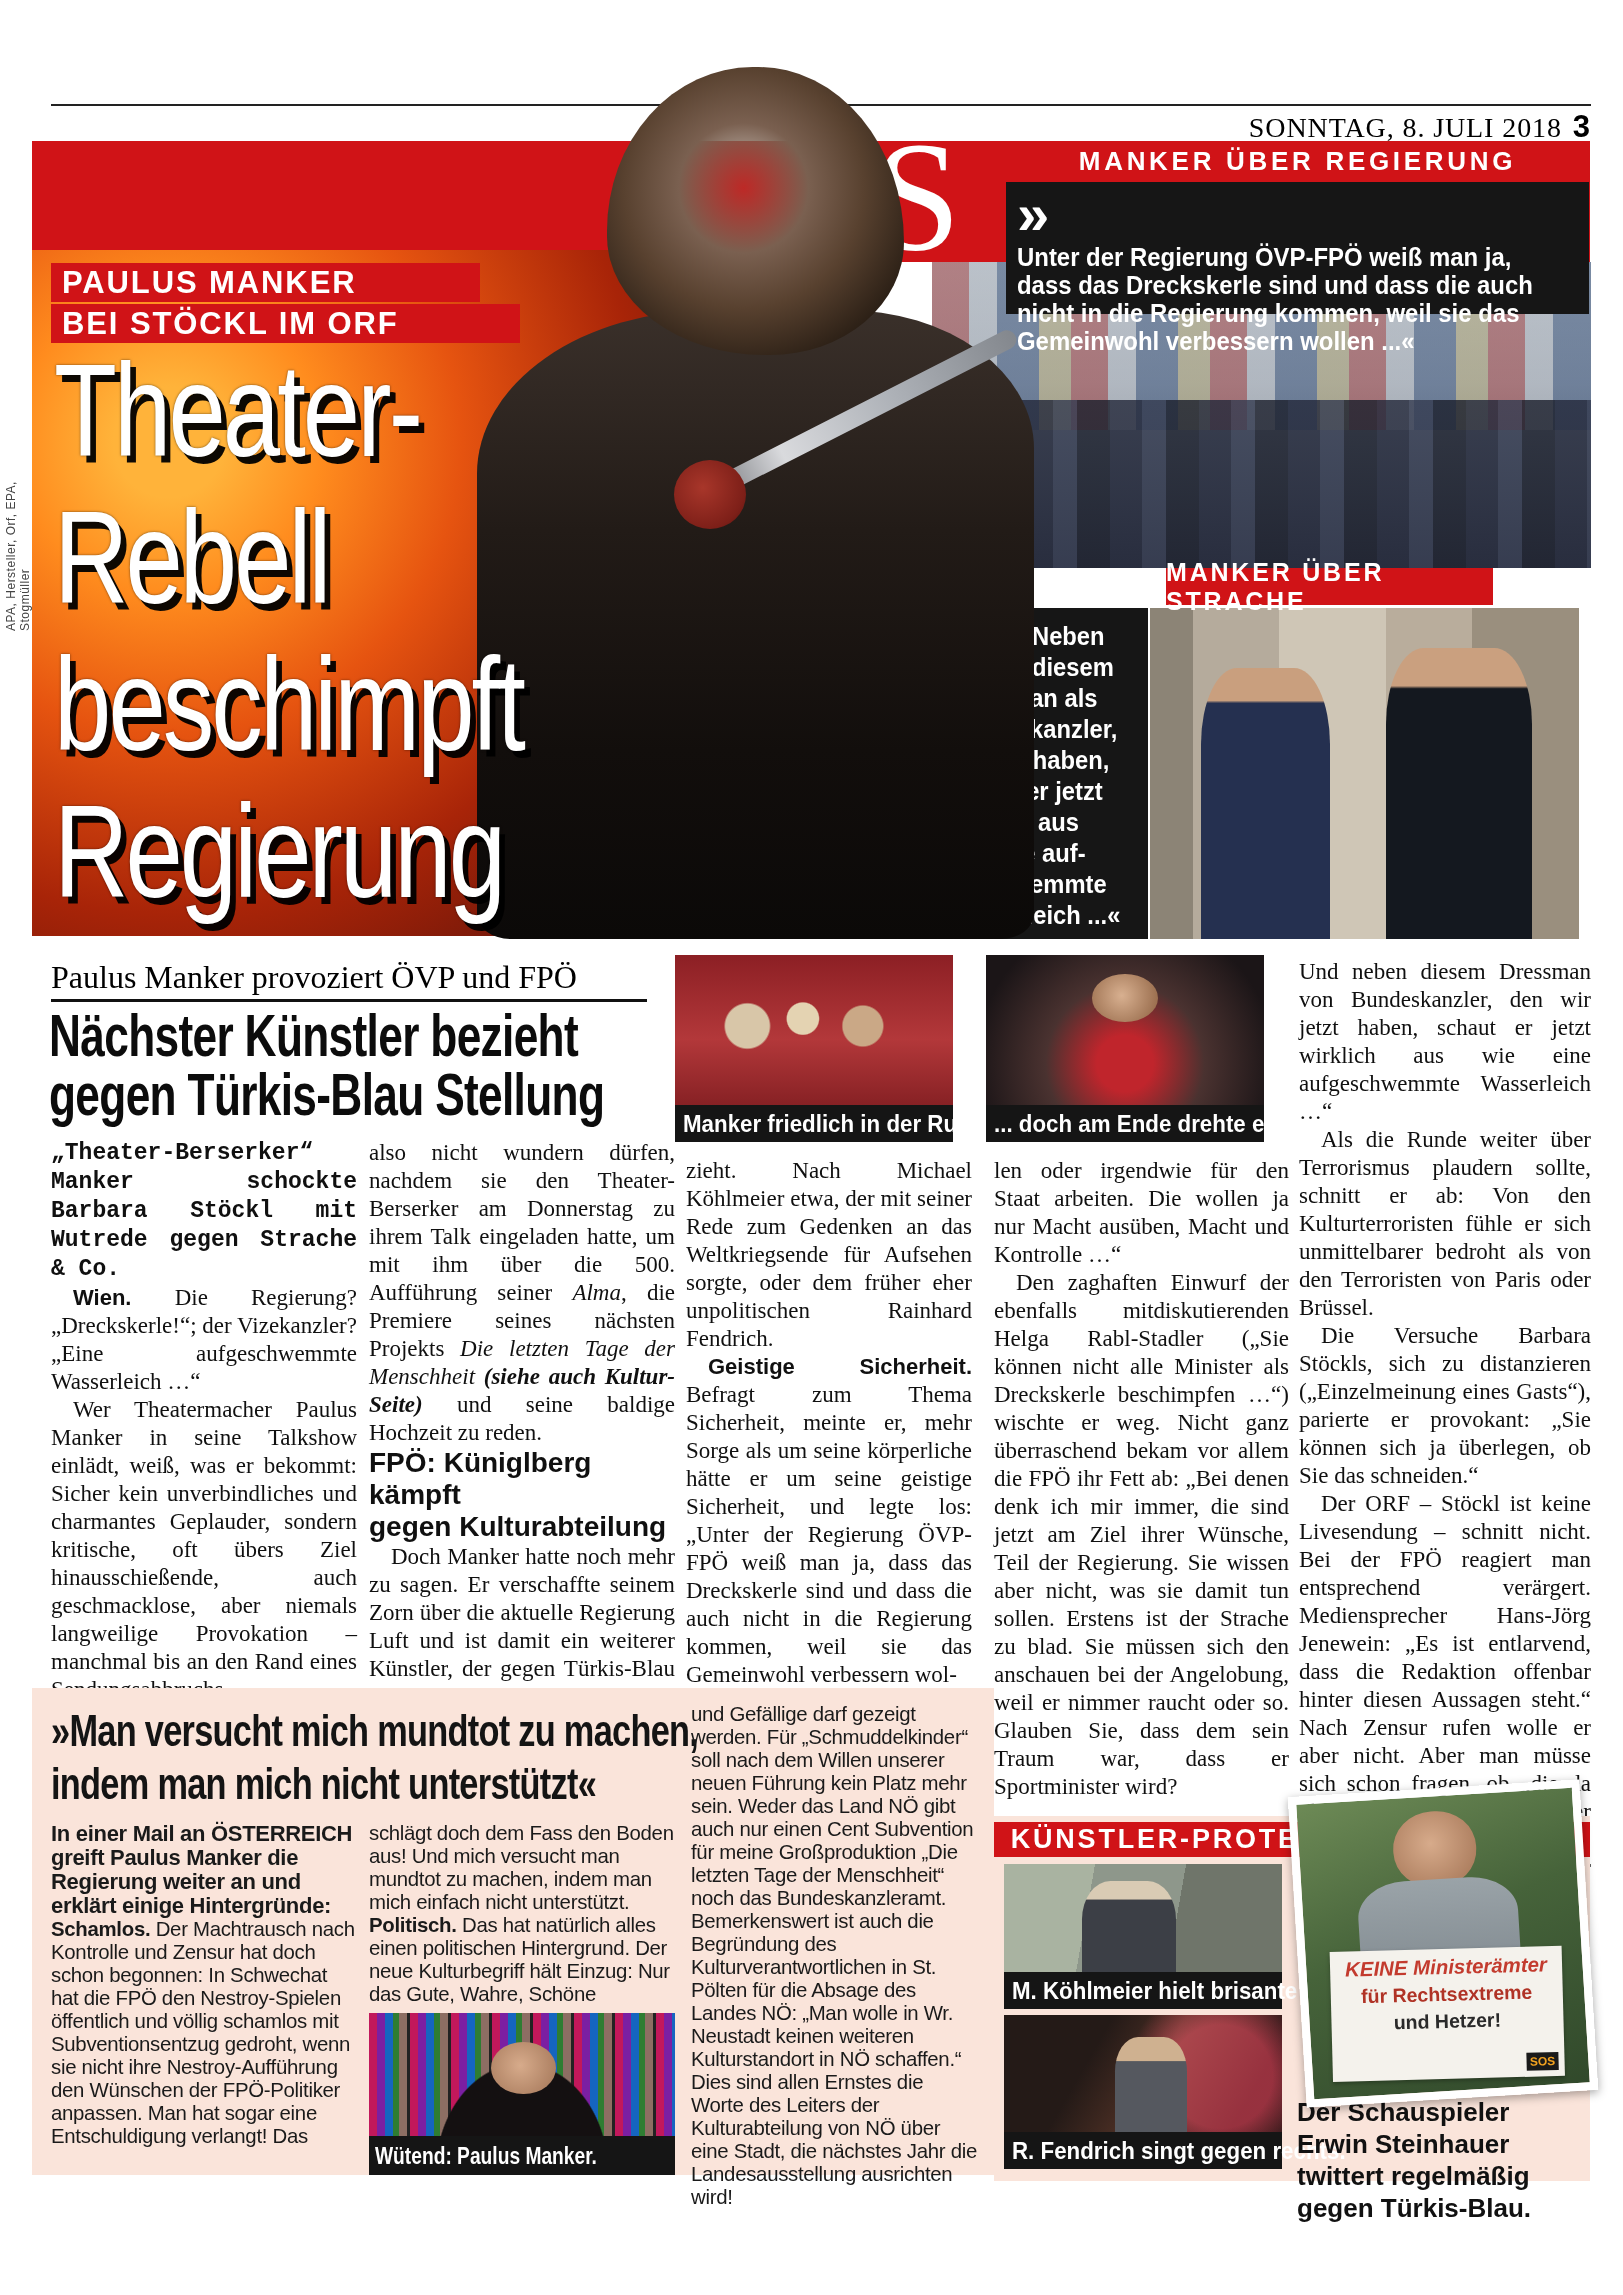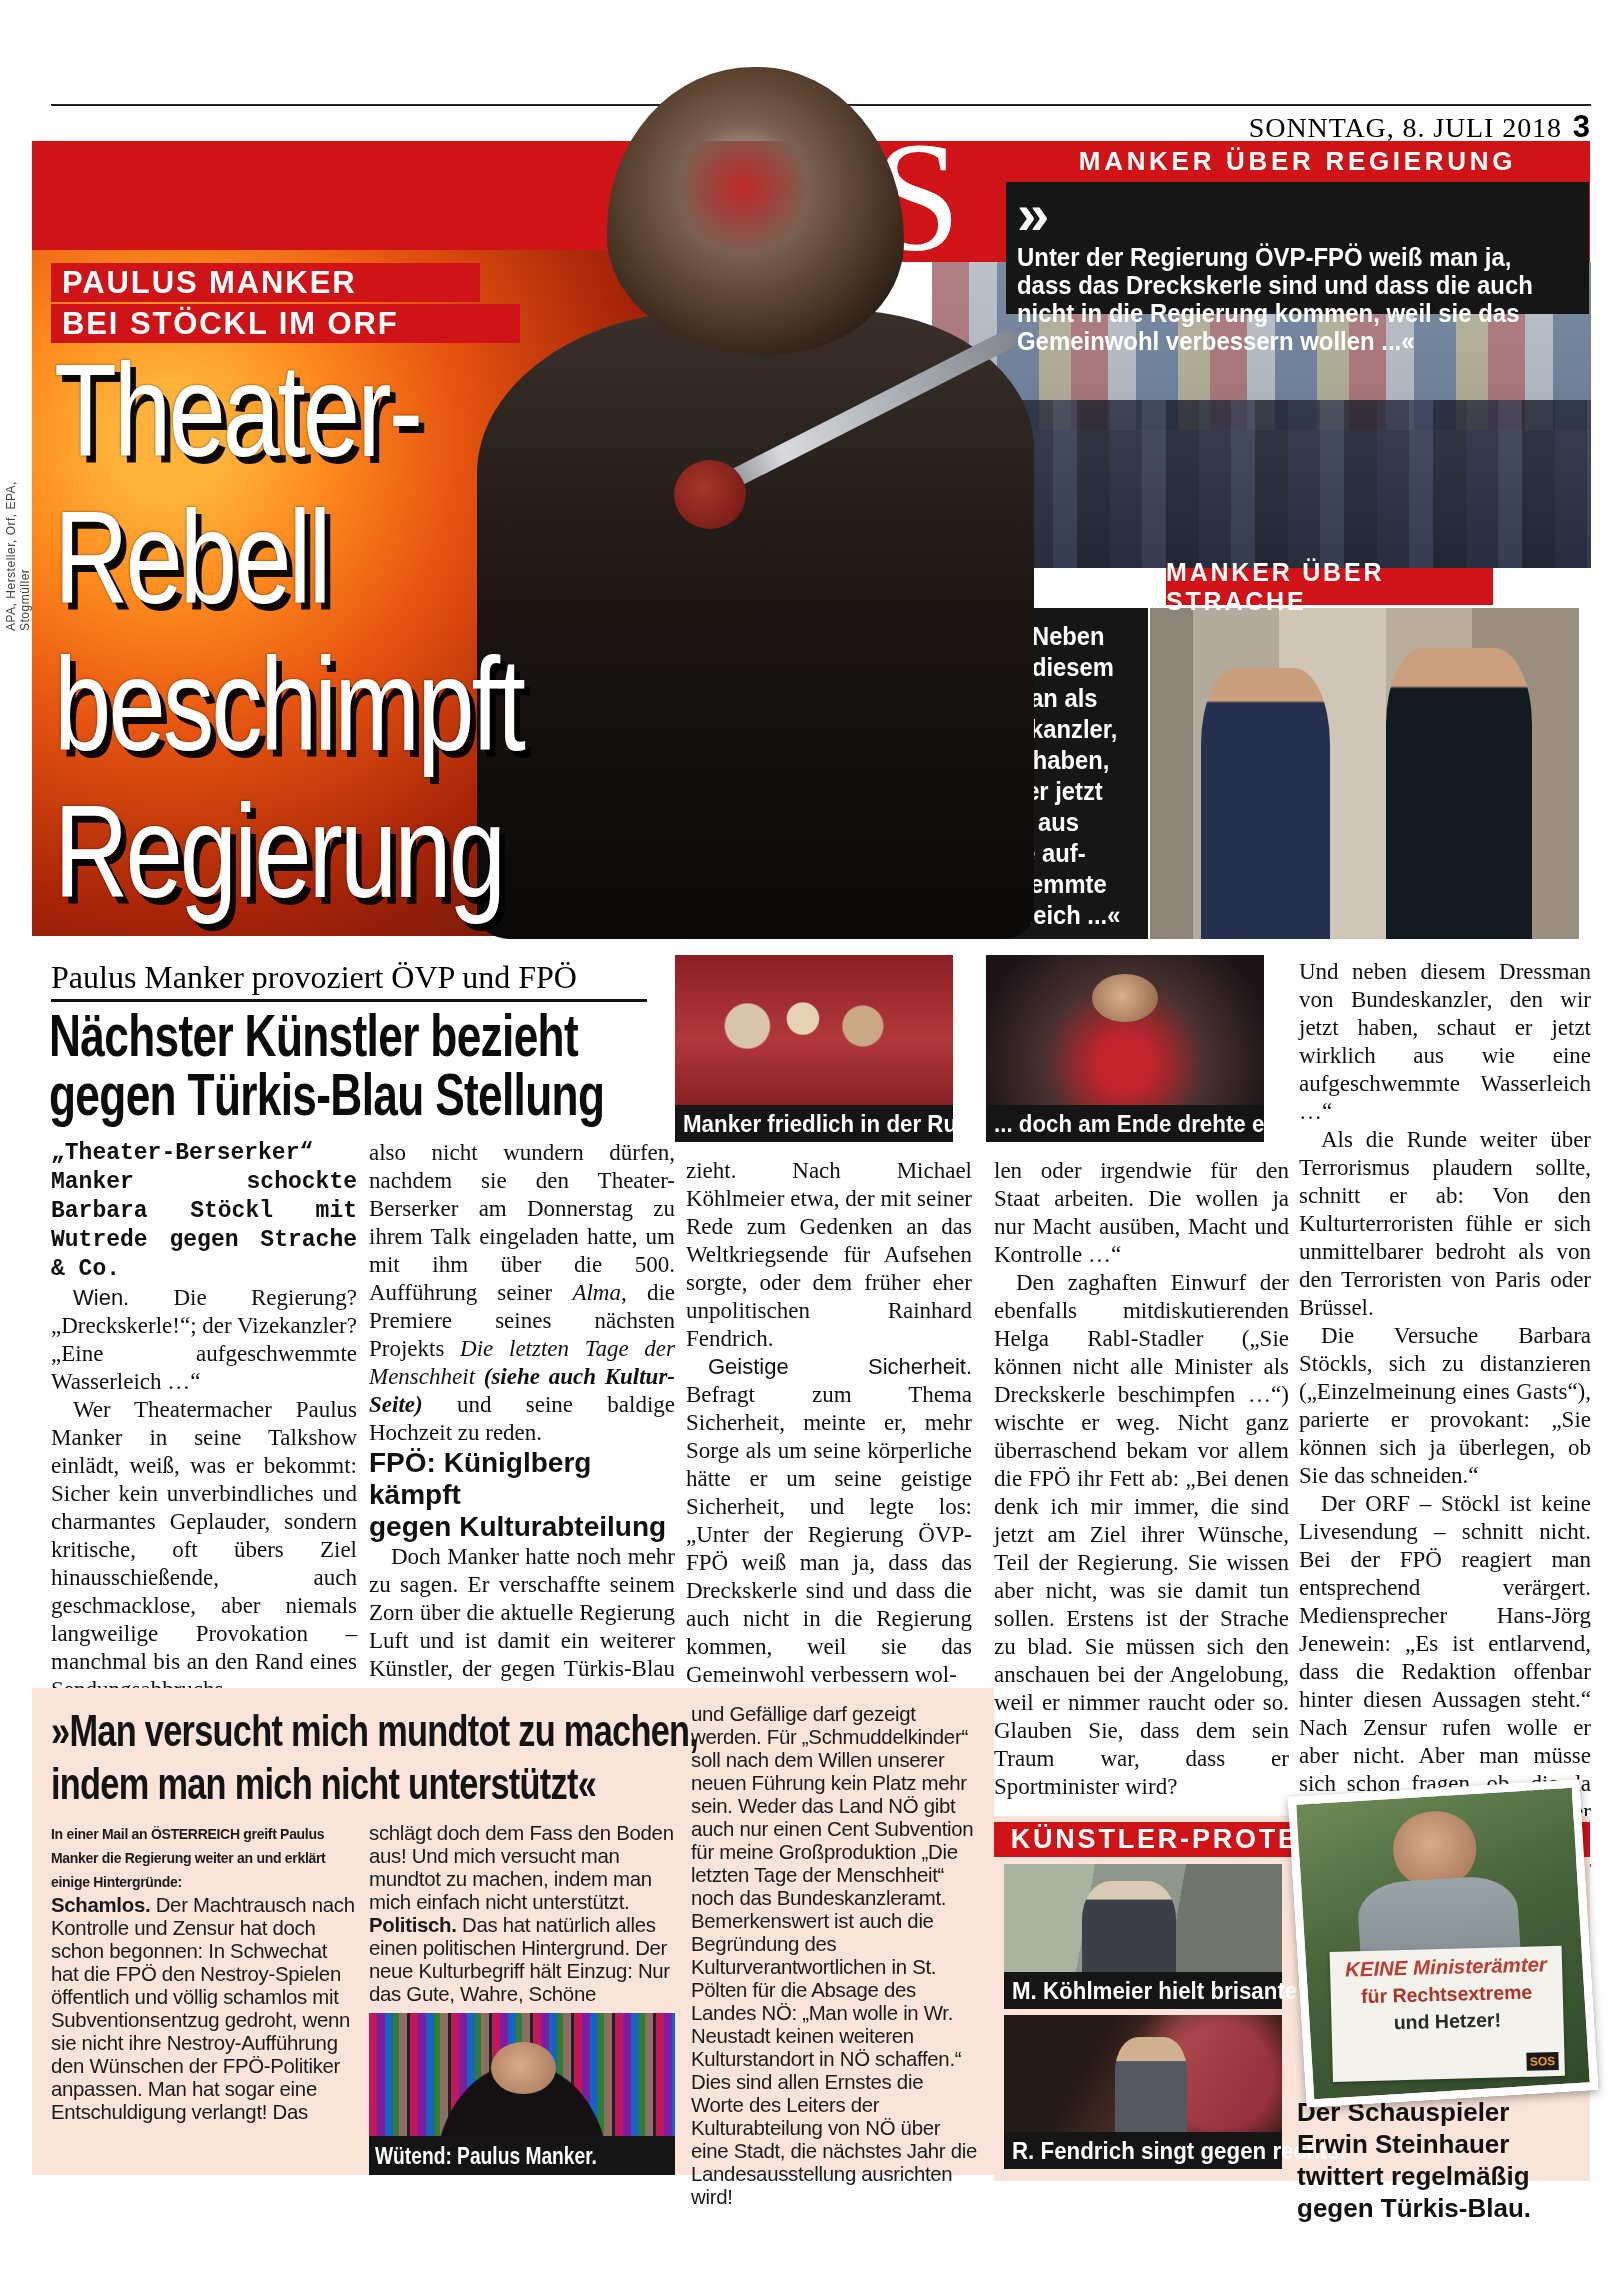--- a/index.html
+++ b/index.html
@@ -81,21 +81,21 @@
   .overline-rule{left:51px;top:999px;width:596px;height:2.8px;background:#111;}
   .art-hl{left:49px;top:1007px;}
   .art-line{display:block;height:59px;color:#0c0c0c;font-weight:bold;font-size:59px;line-height:58px;letter-spacing:-0.9px;}
   .art-line .cx{--sx:.75;}
 
   
   .bodycol{font-family:"Liberation Serif",serif;font-size:23px;line-height:28px;text-align:justify;color:#101010;}
   .bodycol p{margin:0;}
   .bodycol .ind{text-indent:22px;}
   .lead-bold{font-family:Liberation Mono, monospace;font-weight:bold;font-size:23px;line-height:29px;}
-  .lead-in{font-family:"Liberation Sans",sans-serif;font-weight:normal;font-size:22px;}
+  .lead-in{font-family:"Liberation Sans",sans-serif;font-weight:bold;font-size:22px;}
   .subhead{font-family:"Liberation Sans",sans-serif;font-weight:bold;font-size:28px;line-height:32px;
         margin:15px 0 7.4px 0;text-align:left;}
   .col1{left:51px;top:1139px;width:306px;}
   .col2{left:369px;top:1139px;width:306px;}
   .col3{left:686px;top:1157px;width:286px;}
   .col4{left:994px;top:1157px;width:295px;}
   .col5{left:1299px;top:958px;width:292px;}
   .ital{font-style:italic;}
   .bital{font-style:italic;font-weight:bold;}
 
@@ -115,21 +115,21 @@
   .capbar span{font-weight:bold;font-size:24px;}
   .capbar .cx{--sx:.93;}
 
   
   .pink{left:32px;top:1688px;width:962px;height:487px;background:#fae4da;}
   .mail-hl{left:51px;top:1705px;}
   .mail-line{display:block;height:53px;color:#141414;font-weight:bold;font-size:44px;line-height:51px;letter-spacing:-0.9px;}
   .mail-line .cx{--sx:.78;}
   .pinkcol{font-size:20.4px;line-height:23px;letter-spacing:-0.3px;text-align:left;color:#1a1a1a;}
   .pinkcol p{margin:0;}
-  .pk-lead{font-weight:bold;font-size:14px;line-height:24px;}
+  .pk-lead{font-weight:bold;font-size:22px;line-height:24px;}
   .pk-in{font-weight:bold;}
   .pcol1{left:51px;top:1822px;width:308px;}
   .pcol2{left:369px;top:1822px;width:306px;}
   .pcol3{left:691px;top:1703px;width:288px;}
   .library{left:369px;top:2013px;width:306px;height:162px;
         background:repeating-linear-gradient(90deg,#c2185b 0 8.3px,#7b1fa2 8.3px 16px,#1565c0 16px 24px,#2e7d32 24px 30px,#8d6e63 30px 38px,#222 38px 41px);}
   .library:before{content:"";position:absolute;left:18%;top:22%;width:64%;height:78%;
         background:radial-gradient(ellipse at 50% 100%,#141011 0 62%,transparent 63%);}
   .library:after{content:"";position:absolute;left:40%;top:18%;width:21%;height:32%;border-radius:50%;
         background:radial-gradient(circle at 45% 45%,#d7ab8b,#a97c5e 85%);}

